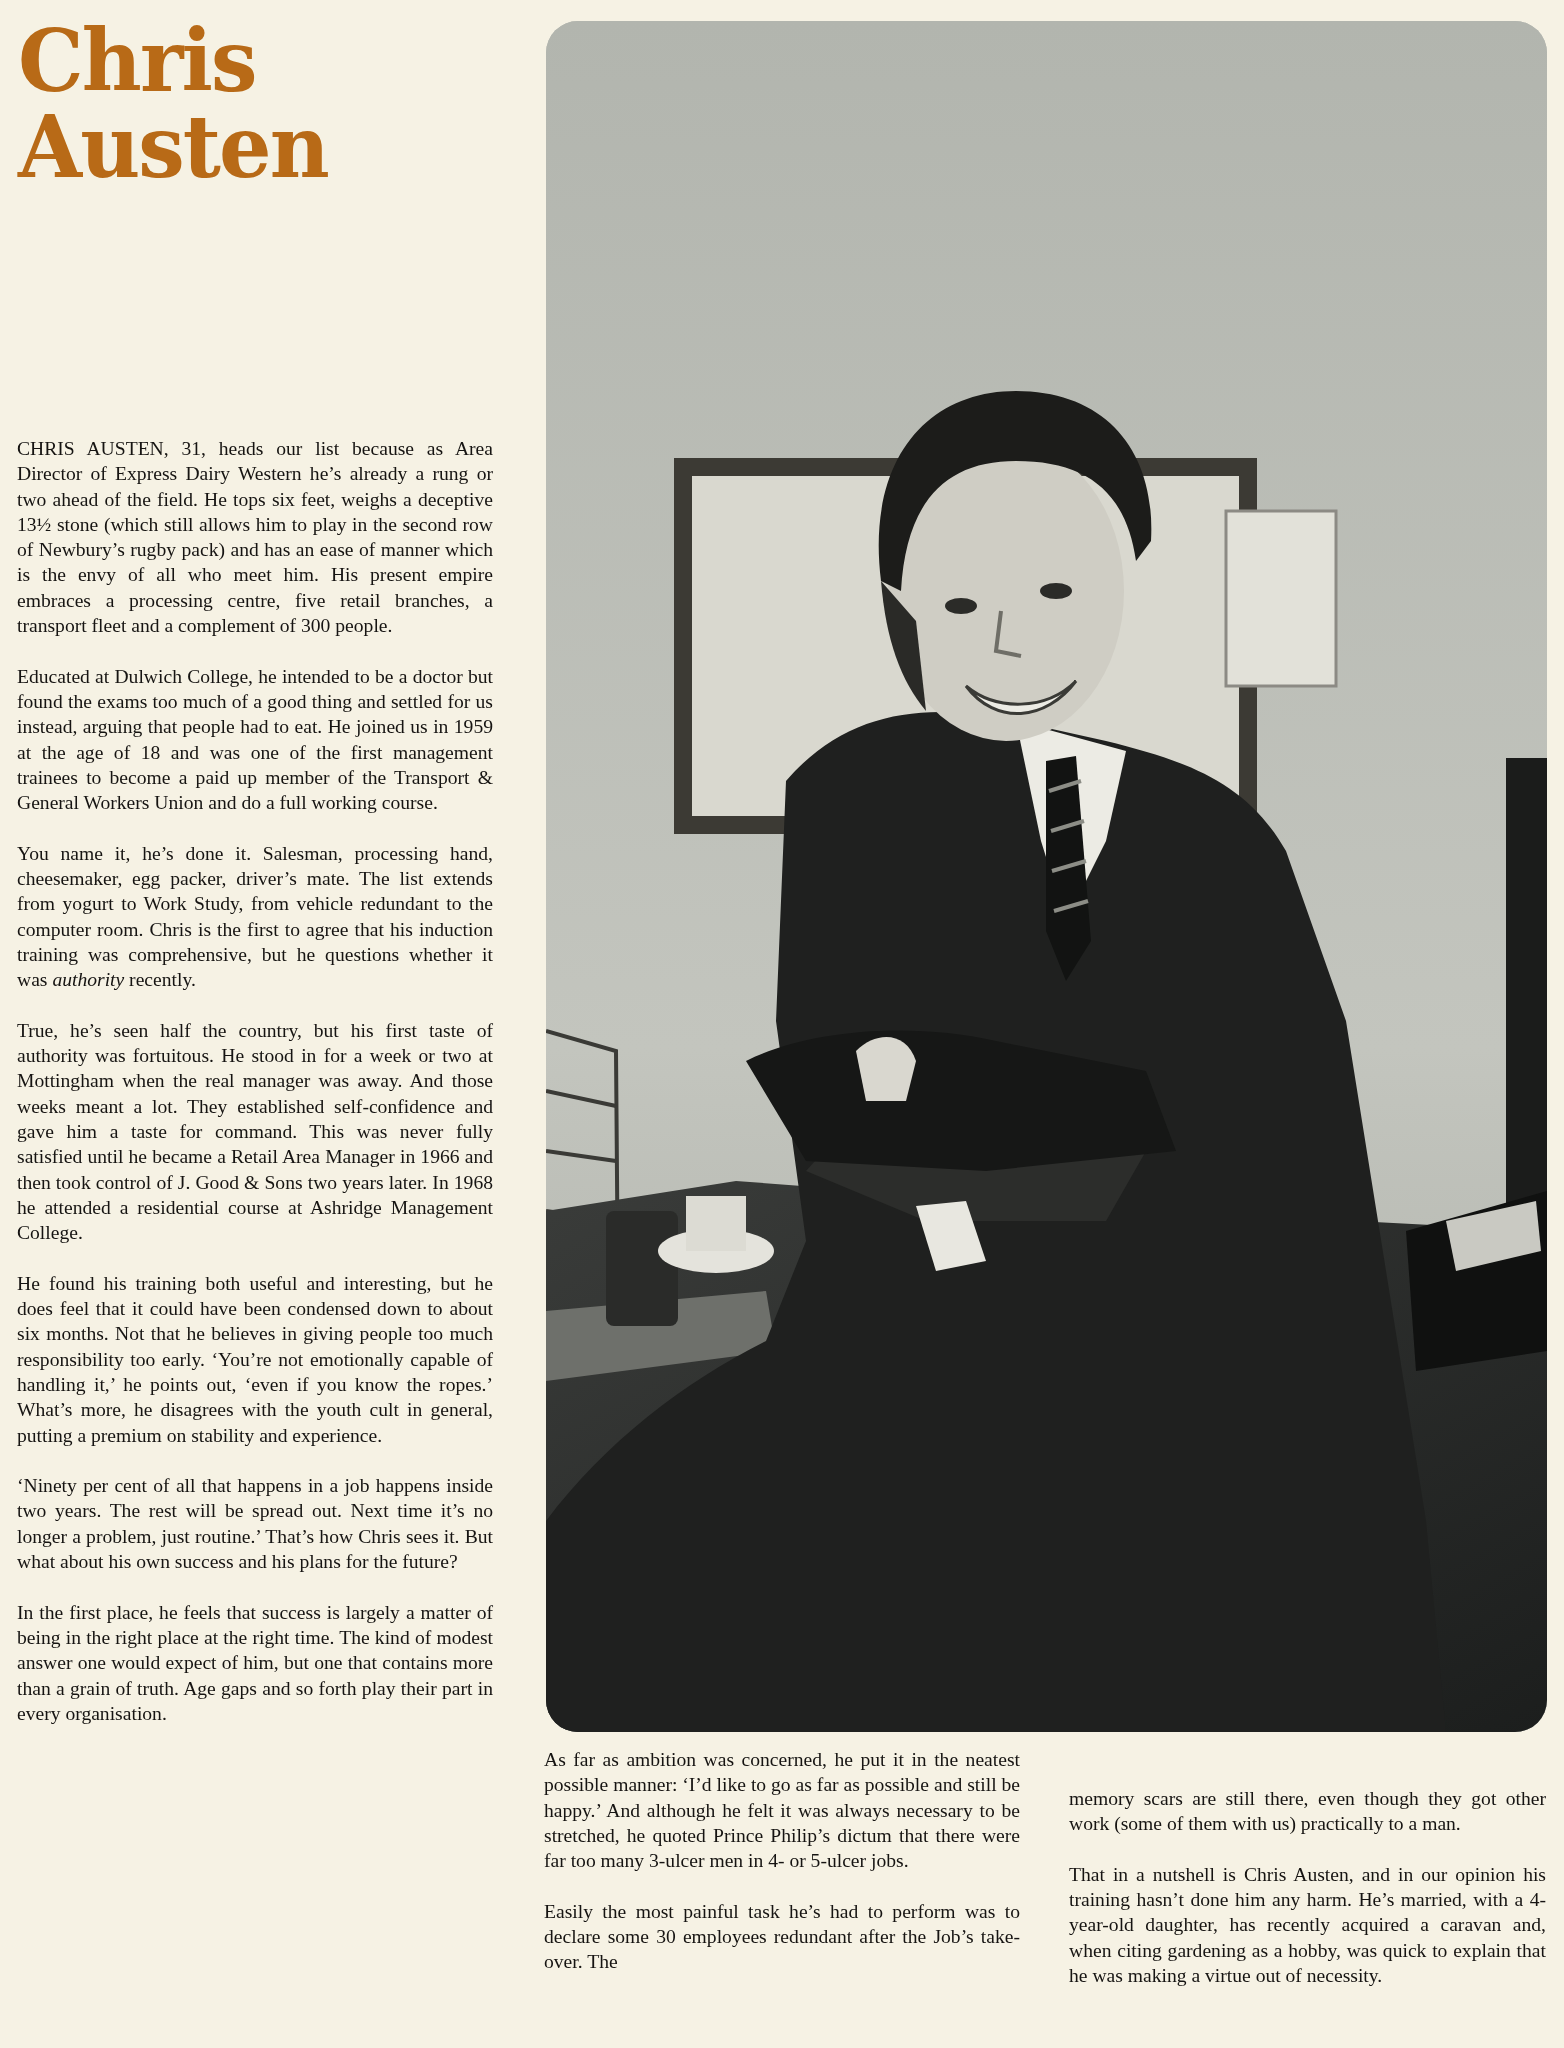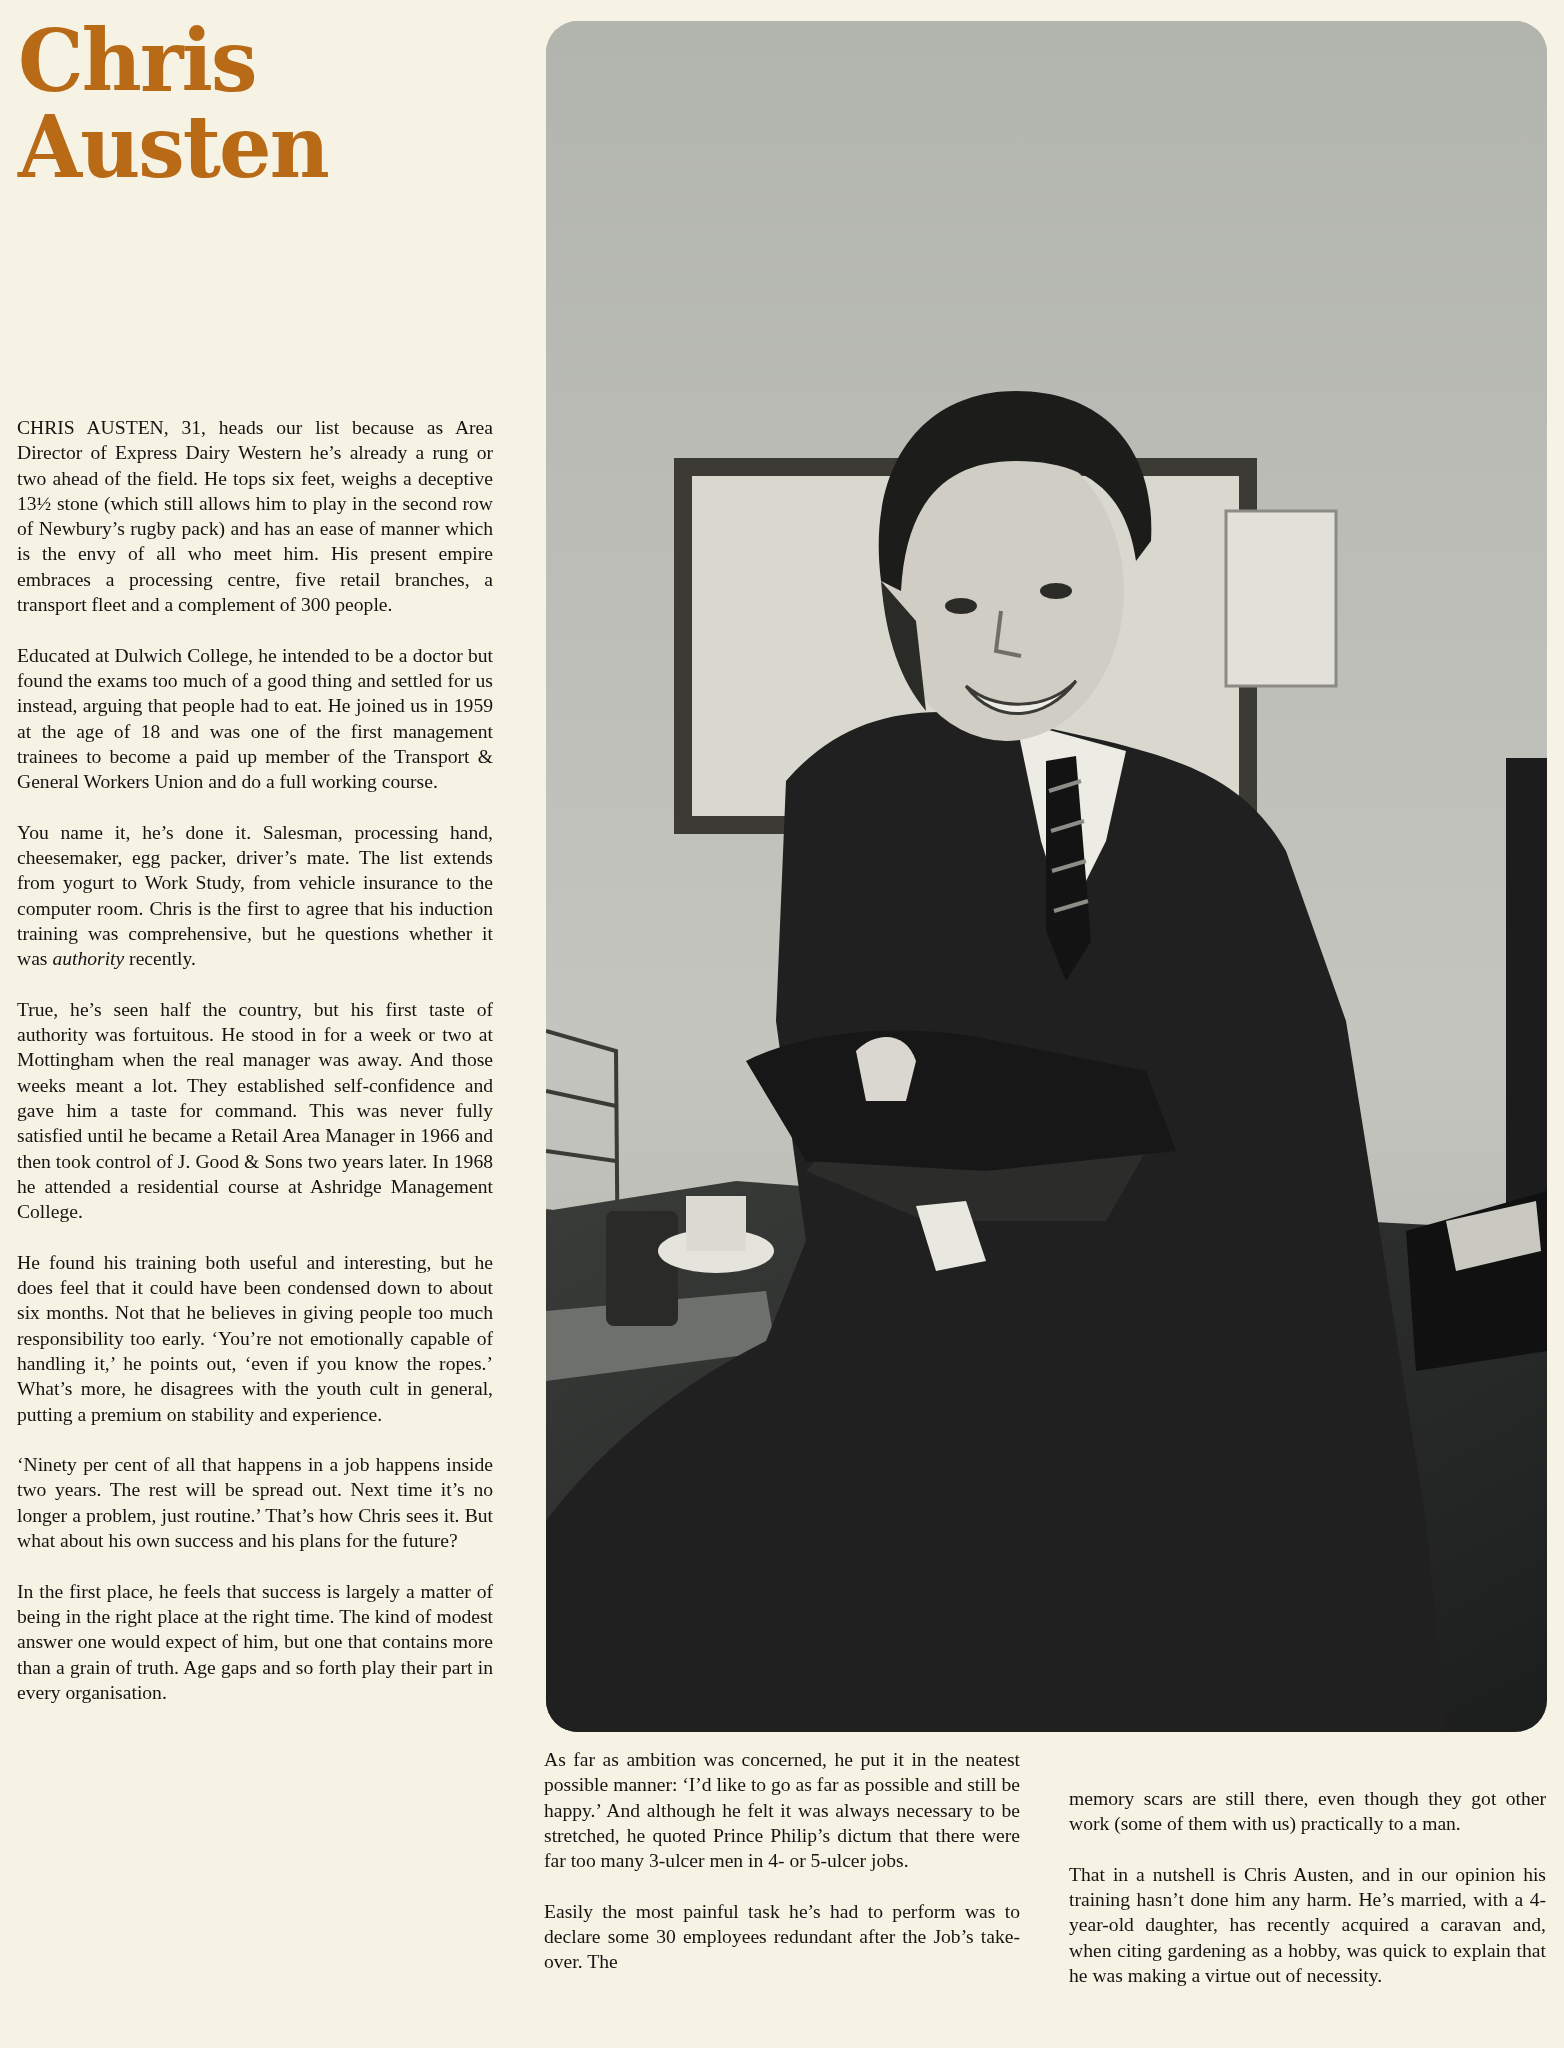--- a/index.html
+++ b/index.html
@@ -16,42 +16,42 @@
       color: #b86a17; letter-spacing: -2px;
       transform: scaleX(0.96); transform-origin: left top;
     }
     .title span { display: block; }
     .col {
       position: absolute; width: 476px;
       font-size: 19.6px; line-height: 25.3px;
       text-align: justify; hyphens: manual;
     }
     .col p { margin: 0 0 25.3px 0; }
-    .col-left { left: 17px; top: 415px; }
+    .col-left { left: 17px; top: 436px; }
     .col-mid { left: 544px; top: 1747px; }
     .col-right { left: 1069px; top: 1786px; width: 477px; }
     .photo {
       position: absolute; left: 546px; top: 21px; width: 1001px; height: 1711px;
       border-radius: 32px; overflow: hidden; background: #b7b9b2;
     }
     .photo svg { display: block; width: 100%; height: 100%; }
     em { font-style: italic; }
   </style>
 </head>
 <body>
 
 <h1 class="title">
   <span>Chris</span>
   <span>Austen</span>
 </h1>
 
 <div class="col col-left">
   <p>CHRIS AUSTEN, 31, heads our list because as Area Director of Express Dairy Western he’s already a rung or two ahead of the field. He tops six feet, weighs a deceptive 13½ stone (which still allows him to play in the second row of Newbury’s rugby pack) and has an ease of manner which is the envy of all who meet him. His present empire embraces a pro­cessing centre, five retail branches, a transport fleet and a complement of 300 people.</p>
   <p>Educated at Dulwich College, he intended to be a doctor but found the exams too much of a good thing and settled for us instead, arguing that people had to eat. He joined us in 1959 at the age of 18 and was one of the first manage­ment trainees to become a paid up member of the Transport &amp; General Workers Union and do a full working course.</p>
-  <p><span>You name it, he’s done it. Salesman, process­ing hand, cheesemaker, egg packer, driver’s mate. The list extends from yogurt to Work Study, from vehicle insurance to the computer room. Chris is the first to agree that his in­duction training was comprehensive, but he questions whether it was </span><em>authority</em><span> recently.</span></p>
+  <p><span>You name it, he’s done it. Salesman, process­ing hand, cheesemaker, egg packer, driver’s mate. The list extends from yogurt to Work Study, from vehicle redundant to the computer room. Chris is the first to agree that his in­duction training was comprehensive, but he questions whether it was </span><em>authority</em><span> recently.</span></p>
   <p>True, he’s seen half the country, but his first taste of authority was fortuitous. He stood in for a week or two at Mottingham when the real manager was away. And those weeks meant a lot. They established self-confidence and gave him a taste for command. This was never fully satisfied until he became a Retail Area Manager in 1966 and then took control of J. Good &amp; Sons two years later. In 1968 he attended a residential course at Ashridge Management College.</p>
   <p>He found his training both useful and interest­ing, but he does feel that it could have been condensed down to about six months. Not that he believes in giving people too much respon­sibility too early. ‘You’re not emotionally capable of handling it,’ he points out, ‘even if you know the ropes.’ What’s more, he disagrees with the youth cult in general, putting a premium on stability and experience.</p>
   <p>‘Ninety per cent of all that happens in a job happens inside two years. The rest will be spread out. Next time it’s no longer a problem, just routine.’ That’s how Chris sees it. But what about his own success and his plans for the future?</p>
   <p>In the first place, he feels that success is largely a matter of being in the right place at the right time. The kind of modest answer one would expect of him, but one that contains more than a grain of truth. Age gaps and so forth play their part in every organisation.</p>
 </div>
 
 <div class="photo" title="Black and white photograph of Chris Austen in a dark suit and striped tie, arms folded, sitting on the edge of an office desk with a framed notice board behind him, a wire letter tray, a pen pot and a cup on the desk">
   <svg viewBox="0 0 1001 1711" preserveAspectRatio="none" xmlns="http://www.w3.org/2000/svg">
     <defs>
       <linearGradient id="wall" x1="0" y1="0" x2="0" y2="1">

